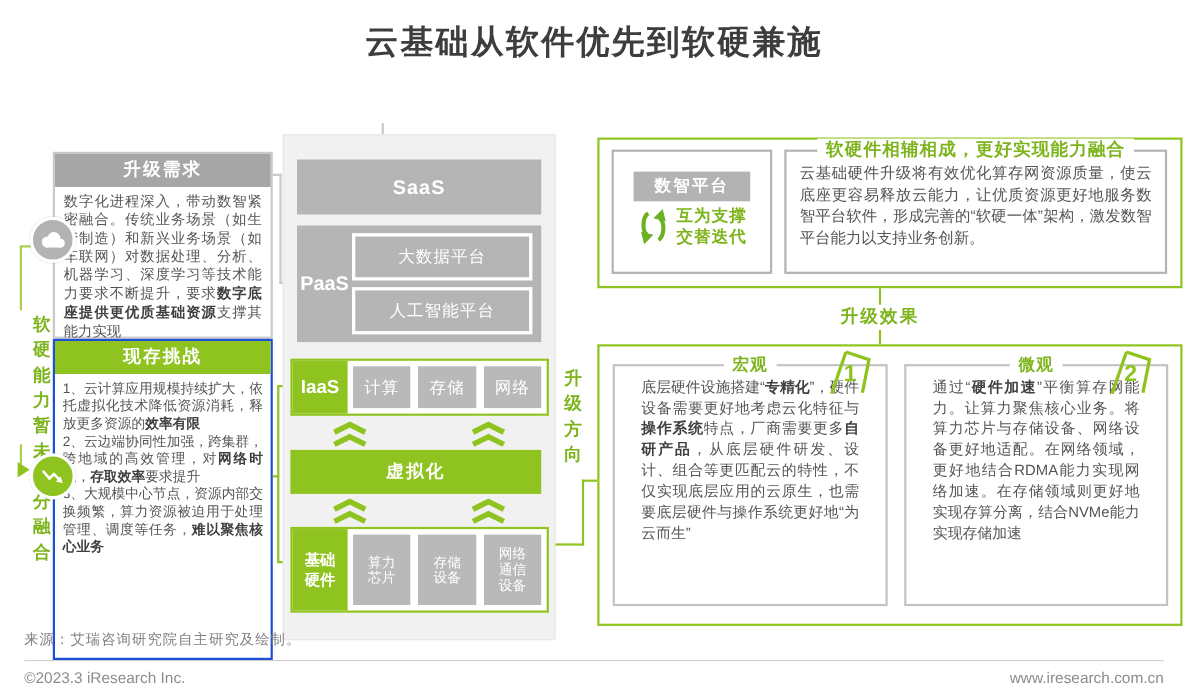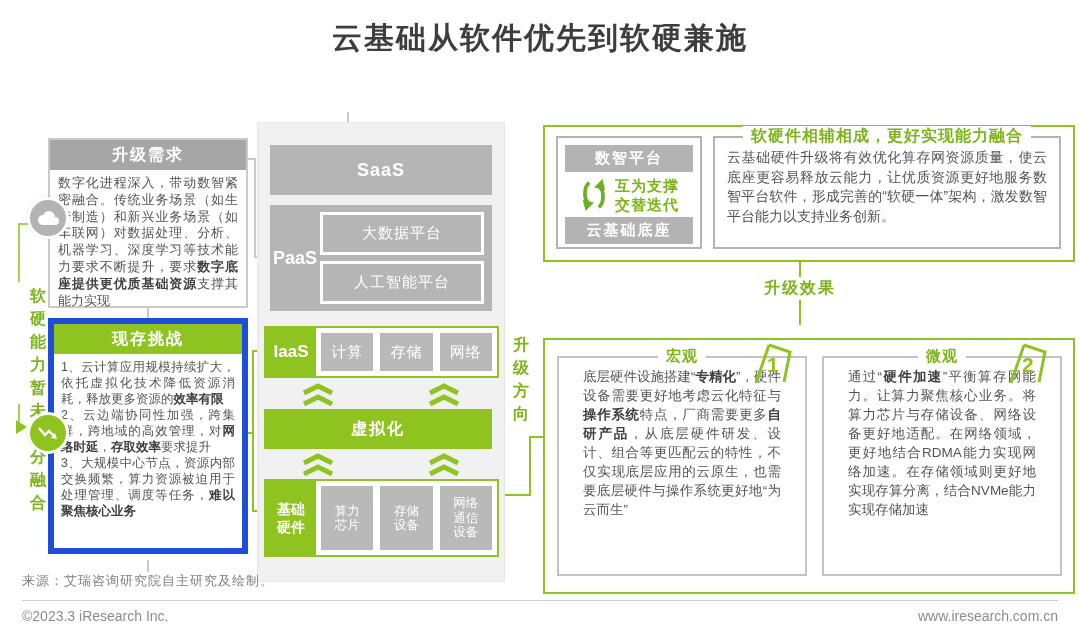--- a/index.html
+++ b/index.html
@@ -26,21 +26,21 @@
                 border-top:7px solid transparent; border-bottom:7px solid transparent;
                 border-left:11px solid #8fc31f; }
 
   
   .panel { background:#fff; }
   .panel-head { height:30px; line-height:30px; text-align:center;
                 color:#fff; font-weight:700; font-size:16px; letter-spacing:2px; }
   .demand-box { left:48px; top:138px; width:200px; height:170px; border:2px solid #c9c9c9; }
   .demand-box .panel-head { background:#a6a6a6; margin:-0px; }
   .demand-body { padding:5px 8px; font-size:13px; line-height:16.8px; text-align:justify; }
-  .chall-box { left:48px; top:318px; width:200px; height:236px; border:6px solid #1d4ed8; }
+  .chall-box { left:48px; top:308px; width:200px; height:292px; border:2px solid #1d4ed8; }
   .chall-box .panel-head { background:#8fc31f; }
   .chall-body { padding:5px 7px; font-size:12.5px; line-height:16px; text-align:justify; }
 
   .circle-badge { width:42px; height:42px; border-radius:50%;
                   border:3px solid #ffffff; box-shadow:0 0 0 1px rgba(0,0,0,0.05);
                   display:flex; align-items:center; justify-content:center; z-index:5; }
   .circle-gray { background:#b3b3b3; }
   .circle-green { background:#8fc31f; }
 
   
@@ -75,35 +75,35 @@
               color:#fff; font-weight:700; font-size:16px; letter-spacing:2px;
               display:flex; align-items:center; justify-content:center; }
   .chev { width:36px; height:24px; }
 
   
   .direction { left:508px; top:333px; width:26px; text-align:center;
                color:#7db41c; font-weight:700; font-size:16px; line-height:23px; }
 
   
   .fusion-box { left:543px; top:125px; width:532px; height:137px; border:2px solid #8fc31f; background:#fff; }
-  .fusion-left { left:11px; top:9px; width:146px; height:113px; border:2px solid #b3b3b3; padding:7px; }
+  .fusion-left { left:11px; top:9px; width:146px; height:113px; border:2px solid #b3b3b3; padding:18px; }
   .gray-bar { height:27px; background:#b3b3b3; color:#fff; font-weight:700; font-size:15px;
               display:flex; align-items:center; justify-content:center; letter-spacing:2px; }
   .cycle-row { height:45px; display:flex; align-items:center; justify-content:center; gap:6px; }
   .cycle-text { color:#7db41c; font-weight:700; font-size:15px; line-height:19px; letter-spacing:1px; }
   .fusion-right { left:168px; top:9px; width:348px; height:113px; border:2px solid #b3b3b3; }
   .legend { position:absolute; top:-12px; left:50%; transform:translateX(-50%);
             background:#fff; padding:0 8px; white-space:nowrap;
             color:#7db41c; font-weight:700; font-size:16px; letter-spacing:1px; }
   .fusion-body { padding:10px 12px 0; font-size:14px; line-height:19.5px; text-align:justify; }
 
   
   .effect-label { left:740px; top:278px; width:120px; text-align:center;
                   color:#7db41c; font-weight:700; font-size:16px; letter-spacing:2px; }
-  .effect-box { left:543px; top:338px; width:532px; height:256px; border:2px solid #8fc31f; background:#fff; }
+  .effect-box { left:543px; top:313px; width:532px; height:256px; border:2px solid #8fc31f; background:#fff; }
   .eff-card { top:16px; height:220px; border:2px solid #c3c3c3; background:#fff; }
   .eff-card .legend { font-size:15px; top:-11px; }
   .eff-body { padding:9px 24px; font-size:13.5px; line-height:19px; text-align:justify; }
   .corner-mark { position:absolute; top:-17px; right:12px; width:40px; height:48px; }
   .corner-num { position:absolute; left:14px; top:12px; color:#8fc31f; font-weight:700; font-size:21px; }
 
   
   .source { left:22px; top:572px; font-size:13px; color:#808080; letter-spacing:1px; }
   .foot-sep { left:22px; top:600px; width:1036px; height:1px; background:#cfcfcf; }
   .foot-l { left:22px; top:608px; font-size:14px; color:#8c8c8c; }
@@ -237,21 +237,20 @@
           <path d="M11 5 C5 9 5 23 10 26" stroke="#6db024" stroke-width="4" fill="none"></path>
           <polygon points="4,23 16,26 7,35" fill="#6db024"></polygon>
           <path d="M21 31 C27 27 27 13 22 10" stroke="#6db024" stroke-width="4" fill="none"></path>
           <polygon points="28,13 16,10 25,1" fill="#6db024"></polygon>
         </svg>
         <div class="cycle-text">
           <div>互为支撑</div>
           <div>交替迭代</div>
         </div>
       </div>
-      <div class="gray-bar">云基础底座</div>
     </div>
     <div class="abs fusion-right">
       <div class="legend">软硬件相辅相成，更好实现能力融合</div>
       <div class="fusion-body">云基础硬件升级将有效优化算存网资源质量，使云底座更容易释放云能力，让优质资源更好地服务数智平台软件，形成完善的“软硬一体”架构，激发数智平台能力以支持业务创新。</div>
     </div>
   </div>
 
   <div class="abs gline" style="left:799px;top:262px;width:2px;height:15px;"></div>
   <div class="abs effect-label">升级效果</div>
   <div class="abs gline" style="left:799px;top:300px;width:2px;height:25px;"></div>

